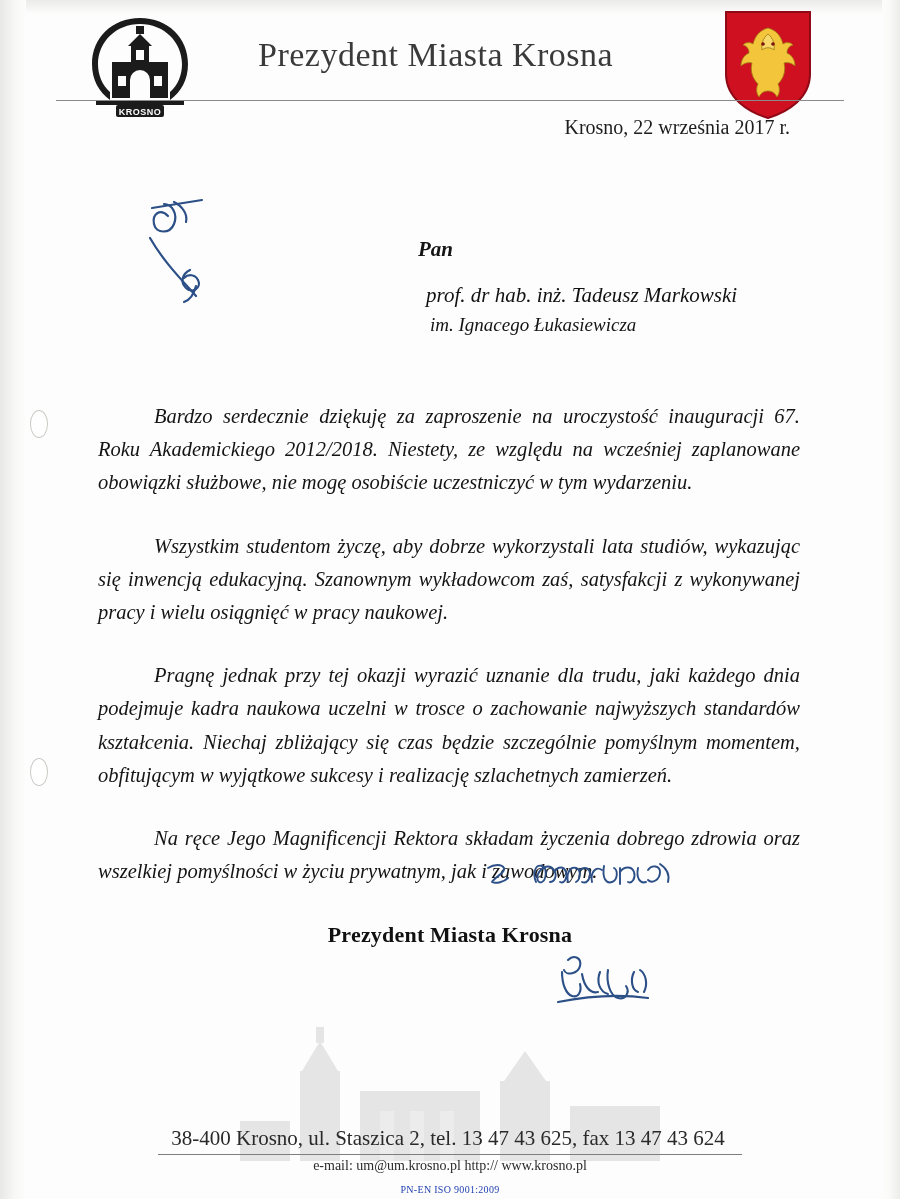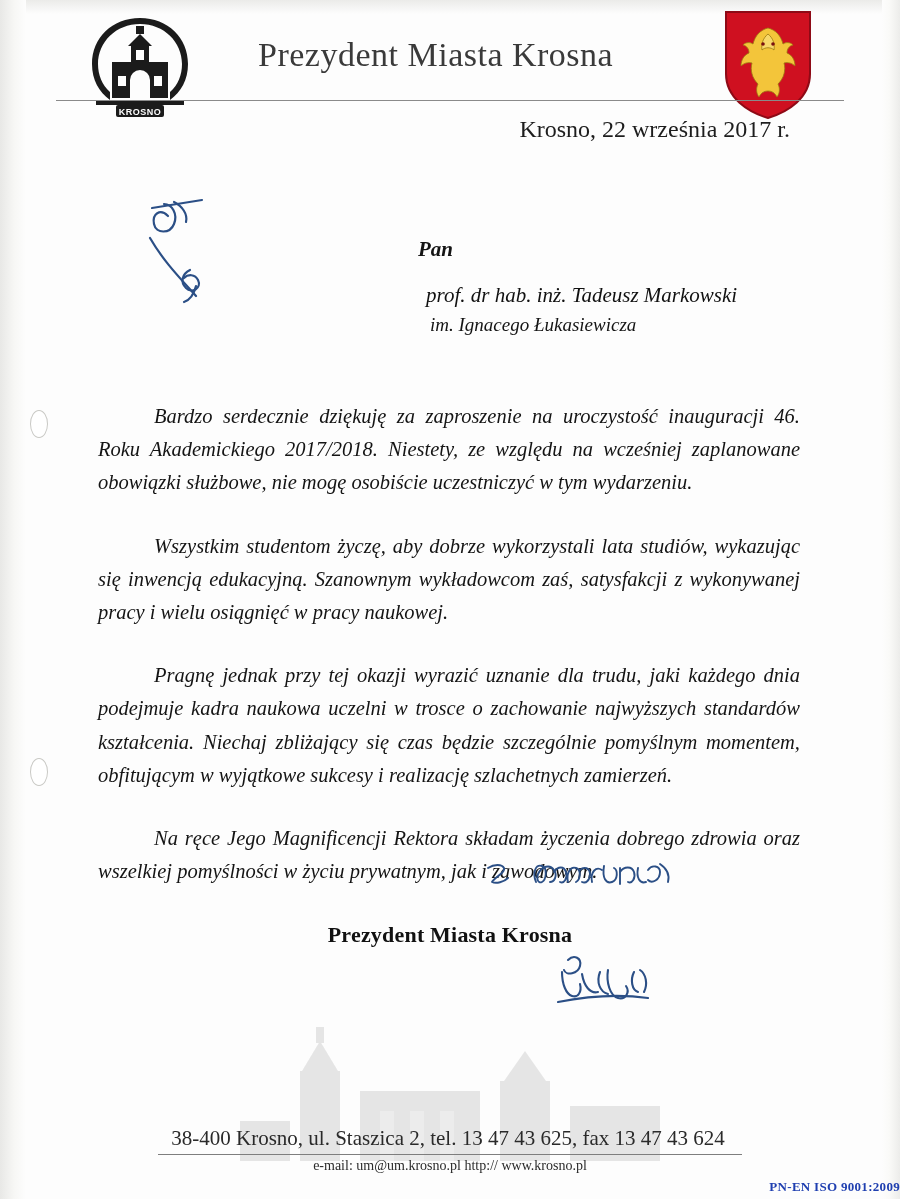--- a/index.html
+++ b/index.html
@@ -92,21 +92,21 @@
     top: 100px;
     height: 1px;
     background: #8a8a8a;
   }
 
   
   .dateline {
     position: absolute;
     right: 110px;
     top: 116px;
-    font-size: 24px;
+    font-size: 20px;
     color: #1d1d1d;
   }
 
   
   .addressee {
     position: absolute;
     left: 418px;
     top: 234px;
     line-height: 1.45;
   }
@@ -232,25 +232,24 @@
     position: absolute;
     left: 0; right: 0;
     bottom: 25px;
     font-size: 14px;
     color: #2a2a2a;
   }
   .footer-line3 {
     position: absolute;
     left: 0; right: 0;
     bottom: 4px;
-    font-size: 13px;
-    font-weight: 700;
+    font-size: 10px;
+    font-weight: 400;
     color: #1f3fb0;
     letter-spacing: 0.3px;
-    text-align: right;
   }
 </style>
 </head>
 <body>
 
 <div class="page">
 
   <div class="scan-edge-top"></div>
   <div class="scan-edge-left"></div>
   <div class="scan-edge-right"></div>
@@ -312,21 +311,21 @@
     </g>
   </svg>
 
   <div class="addressee">
     <div class="pan">Pan</div>
     <div class="name">prof. dr hab. inż. Tadeusz Markowski</div>
     <div class="role2">im. Ignacego Łukasiewicza</div>
   </div>
 
   <div class="body">
-    <p>Bardzo serdecznie dziękuję za zaproszenie na uroczystość inauguracji 46. Roku Akademickiego 2017/2018. Niestety, ze względu na wcześniej zaplanowane obowiązki służbowe, nie mogę osobiście uczestniczyć w tym wydarzeniu.</p>
+    <p>Bardzo serdecznie dziękuję za zaproszenie na uroczystość inauguracji 67. Roku Akademickiego 2012/2018. Niestety, ze względu na wcześniej zaplanowane obowiązki służbowe, nie mogę osobiście uczestniczyć w tym wydarzeniu.</p>
     <p>Wszystkim studentom życzę, aby dobrze wykorzystali lata studiów, wykazując się inwencją edukacyjną. Szanownym wykładowcom zaś, satysfakcji z wykonywanej pracy i wielu osiągnięć w pracy naukowej.</p>
     <p>Pragnę jednak przy tej okazji wyrazić uznanie dla trudu, jaki każdego dnia podejmuje kadra naukowa uczelni w trosce o zachowanie najwyższych standardów kształcenia. Niechaj zbliżający się czas będzie szczególnie pomyślnym momentem, obfitującym w wyjątkowe sukcesy i realizację szlachetnych zamierzeń.</p>
     <p>Na ręce Jego Magnificencji Rektora składam życzenia dobrego zdrowia oraz wszelkiej pomyślności w życiu prywatnym, jak i zawodowym.</p>
   </div>
 
   <svg class="scribble-z" viewBox="0 0 210 52" aria-hidden="true">
     <g fill="none" stroke="#2b4f86" stroke-width="1.9" stroke-linecap="round" stroke-linejoin="round">
       <path d="M8 20 C14 16 22 16 24 20 C26 24 14 30 12 34 C16 36 24 34 28 30"></path>
       <path d="M56 34 C52 24 56 16 62 18 C68 20 66 32 62 34 C58 36 56 30 58 26 C62 18 70 16 74 22 C78 28 74 34 70 34"></path>
       <path d="M74 24 C78 18 84 18 86 24 C88 30 84 36 80 34"></path>

